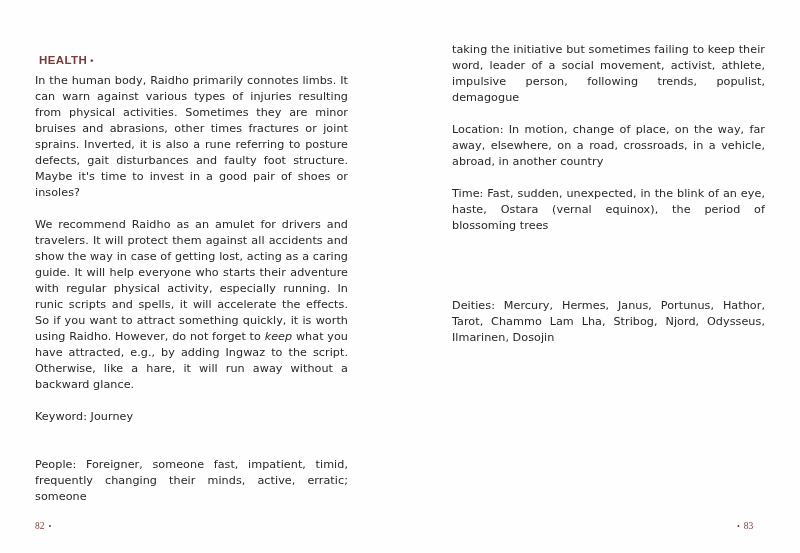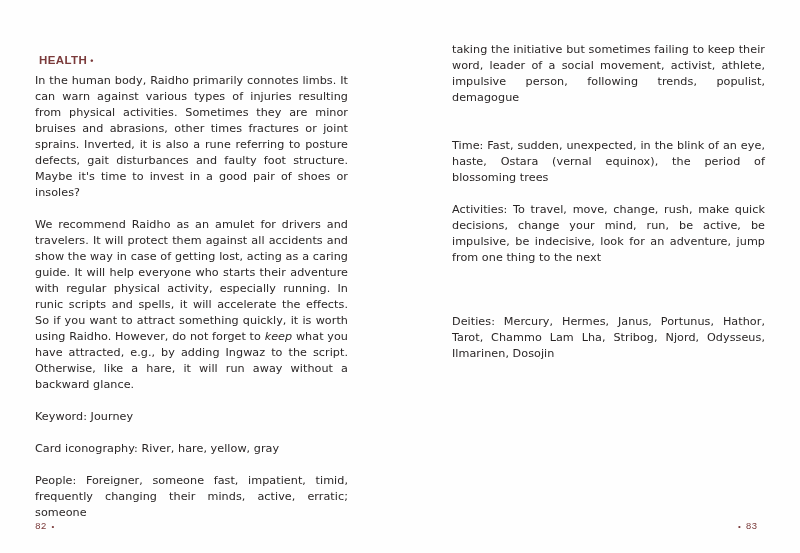--- a/index.html
+++ b/index.html
@@ -27,21 +27,21 @@
     letter-spacing: 0.4px;
     line-height: 16px;
     margin: 4px;
   }
   .heading .dot { font-size: 9px; margin-left: 3px; }
   .gap { height: 16px; }
   em { font-style: italic; }
   .pagenum {
     position: absolute;
     top: 521px;
-    font-family: Liberation Mono, monospace;
+    font-family: Liberation Serif, serif;
     font-size: 9.5px;
     color: #7a3a3a;
   }
   .left .pagenum { left: 35px; }
   .right .pagenum { left: 333px; text-align: right; }
   .pagenum .dot { font-size: 8px; margin: 0 4px; }
   .last-line { text-align-last: left; }
 </style>
 </head>
 <body>
@@ -55,36 +55,35 @@
       <p class="last-line">In the human body, Raidho primarily connotes limbs. It can warn against various types of injuries resulting from physical activities. Sometimes they are minor bruises and abrasions, other times fractures or joint sprains. Inverted, it is also a rune referring to posture defects, gait disturbances and faulty foot structure. Maybe it's time to invest in a good pair of shoes or insoles?</p>
 
       <div class="gap"></div>
 
       <p class="last-line"><span>We recommend Raidho as an amulet for drivers and travelers. It will protect them against all accidents and show the way in case of getting lost, acting as a caring guide. It will help everyone who starts their adventure with regular physical activity, especially running. In runic scripts and spells, it will accelerate the effects. So if you want to attract something quickly, it is worth using Raidho. However, do not forget to </span><em>keep</em><span> what you have attracted, e.g., by adding Ingwaz to the script. Otherwise, like a hare, it will run away without a backward glance.</span></p>
 
       <div class="gap"></div>
 
       <p class="last-line">Keyword: Journey</p>
       <div class="gap"></div>
-      <p class="last-line">Card iconography: River, hare, yellow, gray</p>
       <div class="gap"></div>
       <p style="text-align-last: justify;">People: Foreigner, someone fast, impatient, timid, frequently changing their minds, active, erratic; someone</p>
     </div>
 
     <div class="pagenum"><span>82</span><span class="dot">•</span></div>
   </div>
 
   <div class="page right">
     <div class="col text" style="top:42px;">
       <p class="last-line">taking the initiative but sometimes failing to keep their word, leader of a social movement, activist, athlete, impulsive person, following trends, populist, demagogue</p>
       <div class="gap"></div>
+      <p class="last-line">Location: In motion, change of place, on the way, far away, elsewhere, on a road, crossroads, in a vehicle, abroad, in another country</p>
       <div class="gap"></div>
       <p class="last-line">Time: Fast, sudden, unexpected, in the blink of an eye, haste, Ostara (vernal equinox), the period of blossoming trees</p>
       <div class="gap"></div>
-      <p class="last-line">Activities: To travel, move, change, rush, make quick decisions, change your mind, run, be active, be impulsive, be indecisive, look for an adventure, jump from one thing to the next</p>
       <div class="gap"></div>
       <div class="gap"></div>
       <div class="gap"></div>
       <p class="last-line">Deities: Mercury, Hermes, Janus, Portunus, Hathor, Tarot, Chammo Lam Lha, Stribog, Njord, Odysseus, Ilmarinen, Dosojin</p>
     </div>
 
     <div class="pagenum"><span class="dot">•</span><span>83</span></div>
   </div>
 
 </div>

